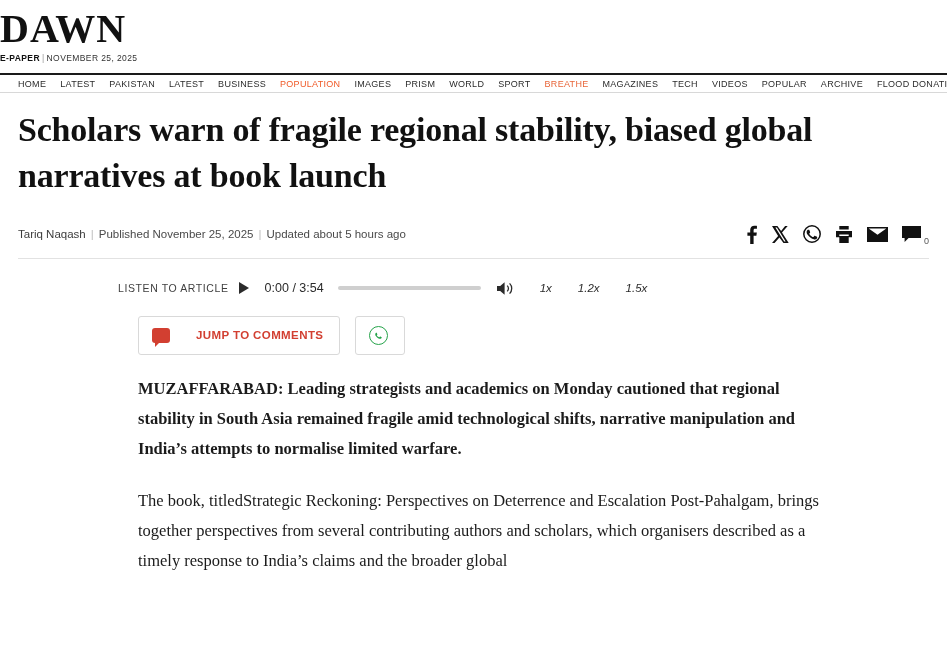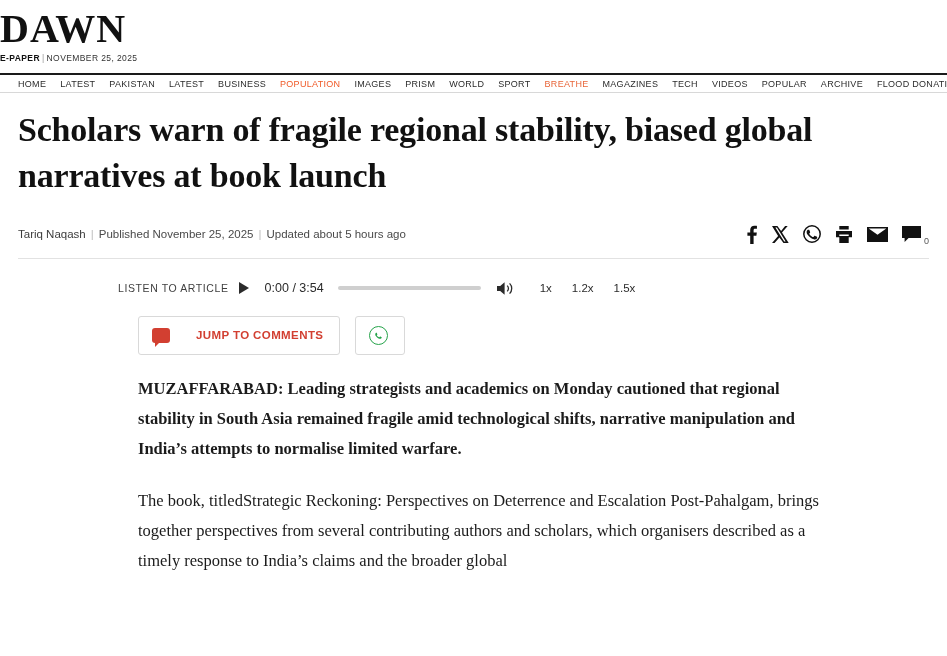--- a/index.html
+++ b/index.html
@@ -172,22 +172,23 @@
     background: #777777;
     border-radius: 2px;
   }
   .vol-icon {
     margin-left: 16px;
     cursor: pointer;
     display: inline-flex;
   }
   .speeds {
     display: flex;
-    gap: 20px;
+    gap: 26px;
     margin-left: 26px;
+    font-style: italic;
   }
   .speed {
     font-size: 11.5px;
     color: #2b2b2b;
     cursor: pointer;
   }
 
   
   .cta-row {
     display: flex;

